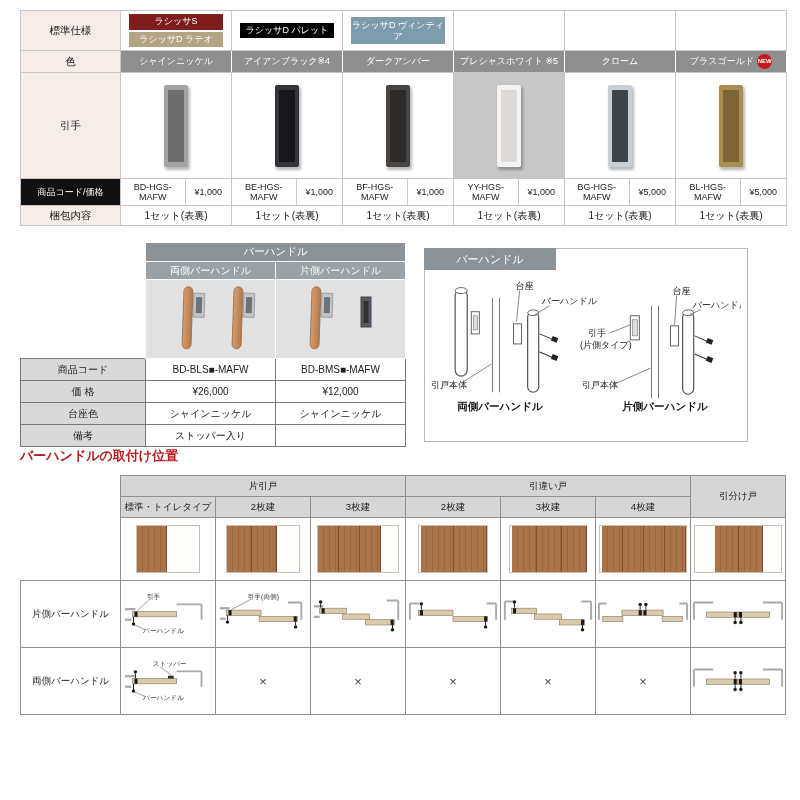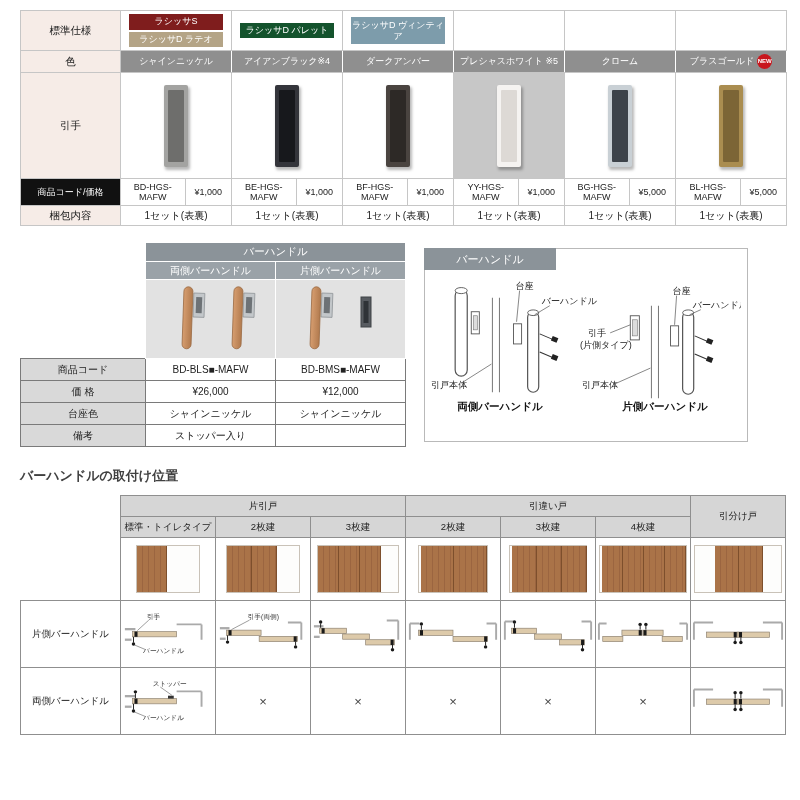--- a/index.html
+++ b/index.html
@@ -42,21 +42,21 @@
   .diagram-title{position:absolute;top:-1px;left:-1px;width:132px;height:22px;background:#8b9399;color:#fff;
                  font-size:11px;line-height:22px;text-align:center;}
   .diagram-panel svg{position:absolute;left:4px;top:24px;}
   .dg-label{font-size:9px;fill:#222;}
   .dg-cap{font-size:10.5px;font-weight:bold;fill:#111;}
 
   
   .notes{margin-top:14px;font-size:10.5px;line-height:1.55;color:#111;}
 
   
-  .mount-title{margin-top:20px;font-size:13px;font-weight:bold;color:#404040;}
+  .mount-title{font-size:13px;font-weight:bold;color:#b91c1c;}
   .mount-table{width:765px;font-size:9.5px;margin-top:10px;}
   .mount-table td,.mount-table th{border:1px solid #8f8f8f;text-align:center;vertical-align:middle;padding:0;font-weight:normal;}
   .mount-table .blank{border:none;background:#fff;}
   .mount-table th{background:#d6d6d6;height:20px;}
   .mount-table .rowlbl{background:#d6d6d6;}
   .mount-table .doorrow td{height:62px;background:#fff;}
   .mount-table .diagrow td{height:66px;background:#fff;}
   .cross{font-size:13px;color:#444;}
   .door-wrap{display:flex;justify-content:center;align-items:center;height:100%;}
   .door-frame{height:48px;position:relative;border:1px solid #c9c2b8;background:#fdfdfc;box-sizing:border-box;}
@@ -75,21 +75,21 @@
         <col span="6" style="width:111px">
       </colgroup>
     <tbody>
         <tr class="r1">
       <td class="rowhead">標準仕様</td>
       <td>
         <span class="badge" style="background-color: #7f1d1d;">ラシッサS</span>
         <span class="badge" style="background-color: rgb(180, 164, 134);">ラシッサD ラテオ</span>
       </td>
       <td>
-        <span class="badge" style="background-color: #14532d;">ラシッサD パレット</span>
+        <span class="badge" style="background-color: #000000;">ラシッサD パレット</span>
       </td>
       <td>
         <span class="badge" style="background-color: rgb(125, 156, 171);">ラシッサD ヴィンティア</span>
       </td>
       <td></td>
       <td></td>
       <td></td>
     </tr>
     <tr class="r2">
       <td class="rowhead">色</td>

